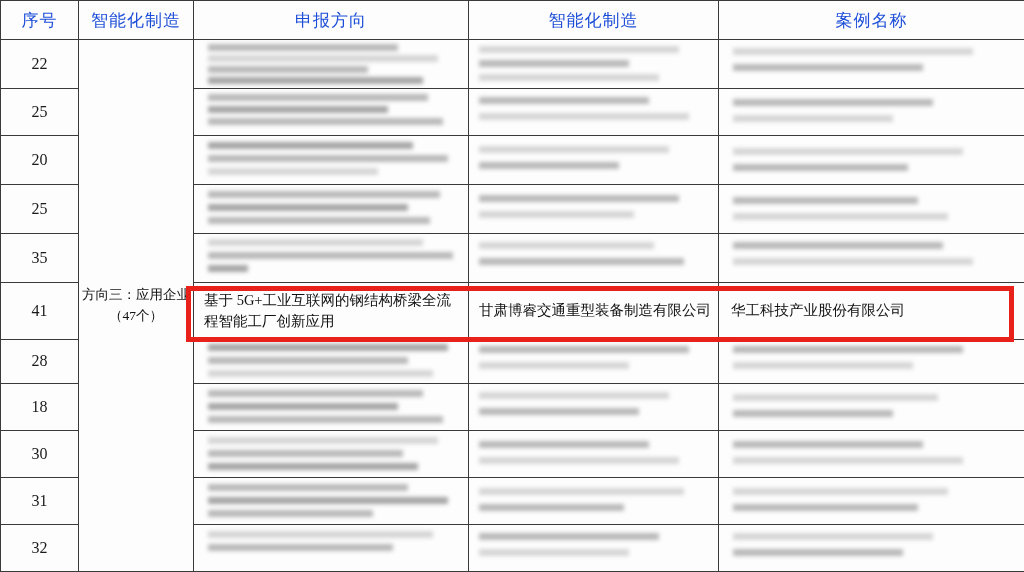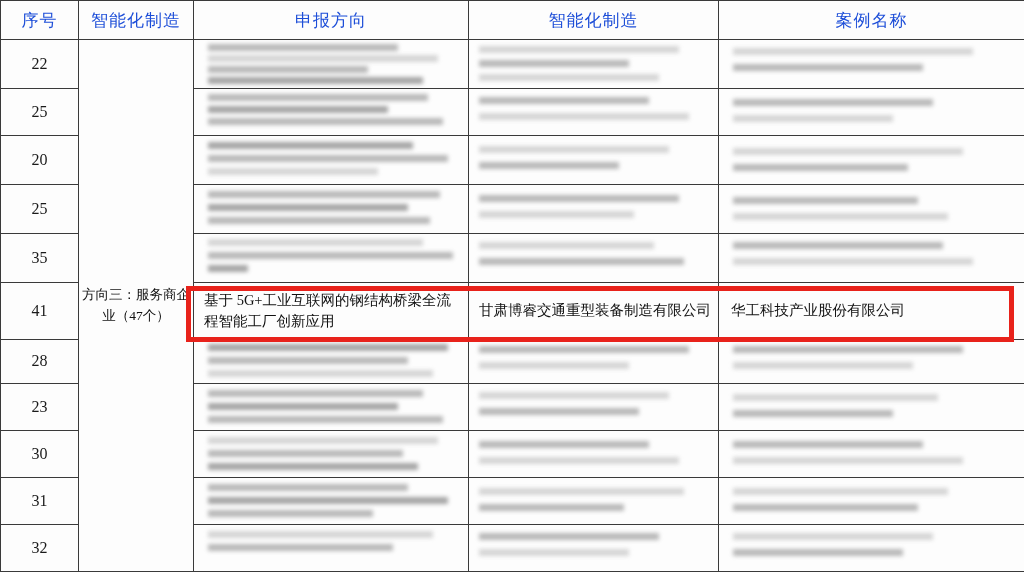--- a/index.html
+++ b/index.html
@@ -130,21 +130,21 @@
         <td>智能化制造</td>
         <td>申报方向</td>
         <td>智能化制造</td>
         <td>案例名称</td>
       </tr>
     </thead>
     <tbody>
 
       <tr style="height:48px">
         <td class="rownum">22</td>
-        <td class="dircell" rowspan="11">方向三：服务商企业（47个）</td>
+        <td class="dircell" rowspan="11">方向三：应用企业（47个）</td>
         <td>
           <div class="cellbody">
             <div class="blur">
               <i style="left:14px;top:4px;width:190px"></i>
               <i class="light" style="left:14px;top:15px;width:230px"></i>
               <i style="left:14px;top:26px;width:160px"></i>
               <i class="dark" style="left:14px;top:37px;width:215px"></i>
             </div>
           </div>
         </td>
@@ -319,21 +319,21 @@
           <div class="cellbody">
             <div class="blur">
               <i style="left:14px;top:6px;width:230px"></i>
               <i class="light" style="left:14px;top:22px;width:180px"></i>
             </div>
           </div>
         </td>
       </tr>
 
       <tr style="height:46px">
-        <td class="rownum">23</td>
+        <td class="rownum">18</td>
         <td>
           <div class="cellbody">
             <div class="blur">
               <i style="left:14px;top:6px;width:215px"></i>
               <i class="dark" style="left:14px;top:19px;width:190px"></i>
               <i style="left:14px;top:32px;width:235px"></i>
             </div>
           </div>
         </td>
         <td>

